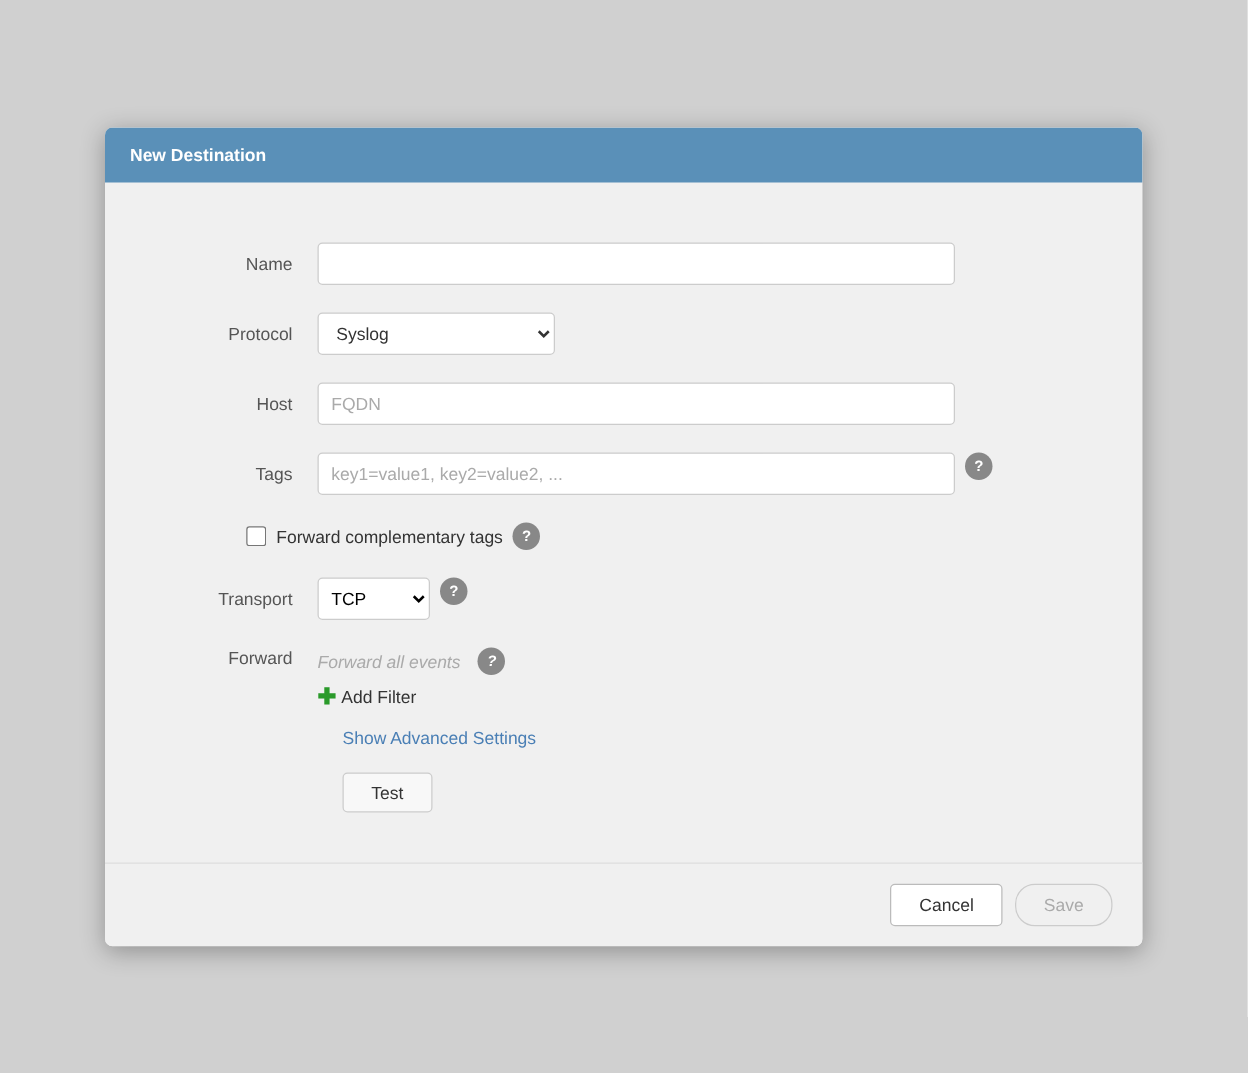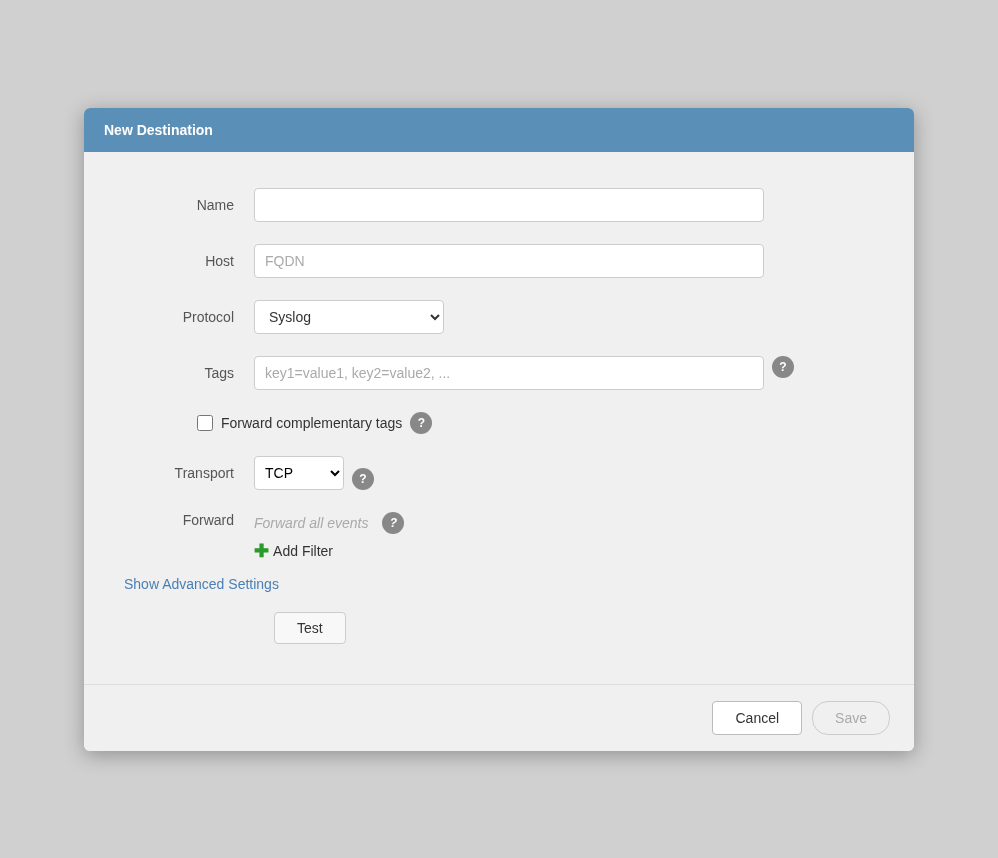--- a/index.html
+++ b/index.html
@@ -31,21 +31,21 @@
       padding: 14px 20px;
     }
 
     .dialog-header h1 {
       color: #fff;
       font-size: 14px;
       font-weight: 600;
     }
 
     .dialog-body {
-      padding: 36px 40px 30px 40px;
+      padding: 48px 40px 30px 40px;
     }
 
     .form-row {
       display: flex;
       align-items: center;
       margin-bottom: 22px;
     }
 
     .form-label {
       width: 130px;
@@ -119,21 +119,21 @@
     }
 
     .checkbox-label {
       font-size: 14px;
       color: #333;
       font-weight: 500;
     }
 
     .transport-row {
       display: flex;
-      align-items: flex-end;
+      align-items: flex-start;
     }
 
     select.transport-select {
       width: 90px;
       height: 34px;
       border: 1px solid #ccc;
       border-radius: 4px;
       padding: 4px 6px;
       font-size: 14px;
       background: #fff;
@@ -179,20 +179,21 @@
       font-size: 18px;
       font-weight: bold;
       line-height: 1;
     }
 
     .show-advanced-link {
       color: #4a7fb5;
       text-decoration: none;
       font-size: 14px;
       cursor: pointer;
+      margin-left: 150px;
       display: block;
       margin-bottom: 20px;
     }
 
     .test-row {
       margin-left: 150px;
       margin-bottom: 10px;
     }
 
     .test-button {
@@ -242,34 +243,34 @@
 
   <div class="dialog-header">
     <h1>New Destination</h1>
   </div>
 
   <div class="dialog-body">
 
     <div class="form-row">
       <label class="form-label">Name</label>
       <input type="text" class="form-control" placeholder="" style="">
-    </div>
-
-    <div class="form-row">
-      <label class="form-label">Host</label>
-      <input type="text" class="form-control" placeholder="FQDN" style="">
     </div>
 
     <div class="form-row">
       <label class="form-label">Protocol</label>
       <select class="form-control">
         <option>Syslog</option>
         <option>CEF</option>
         <option>LEEF</option>
       </select>
+    </div>
+
+    <div class="form-row">
+      <label class="form-label">Host</label>
+      <input type="text" class="form-control" placeholder="FQDN" style="">
     </div>
 
     <div class="form-row">
       <label class="form-label">Tags</label>
       <div class="tags-wrapper">
         <input type="text" class="form-control tags-input" placeholder="key1=value1, key2=value2, ..." style="">
         <div class="help-icon">
           <span>?</span>
         </div>
       </div>

